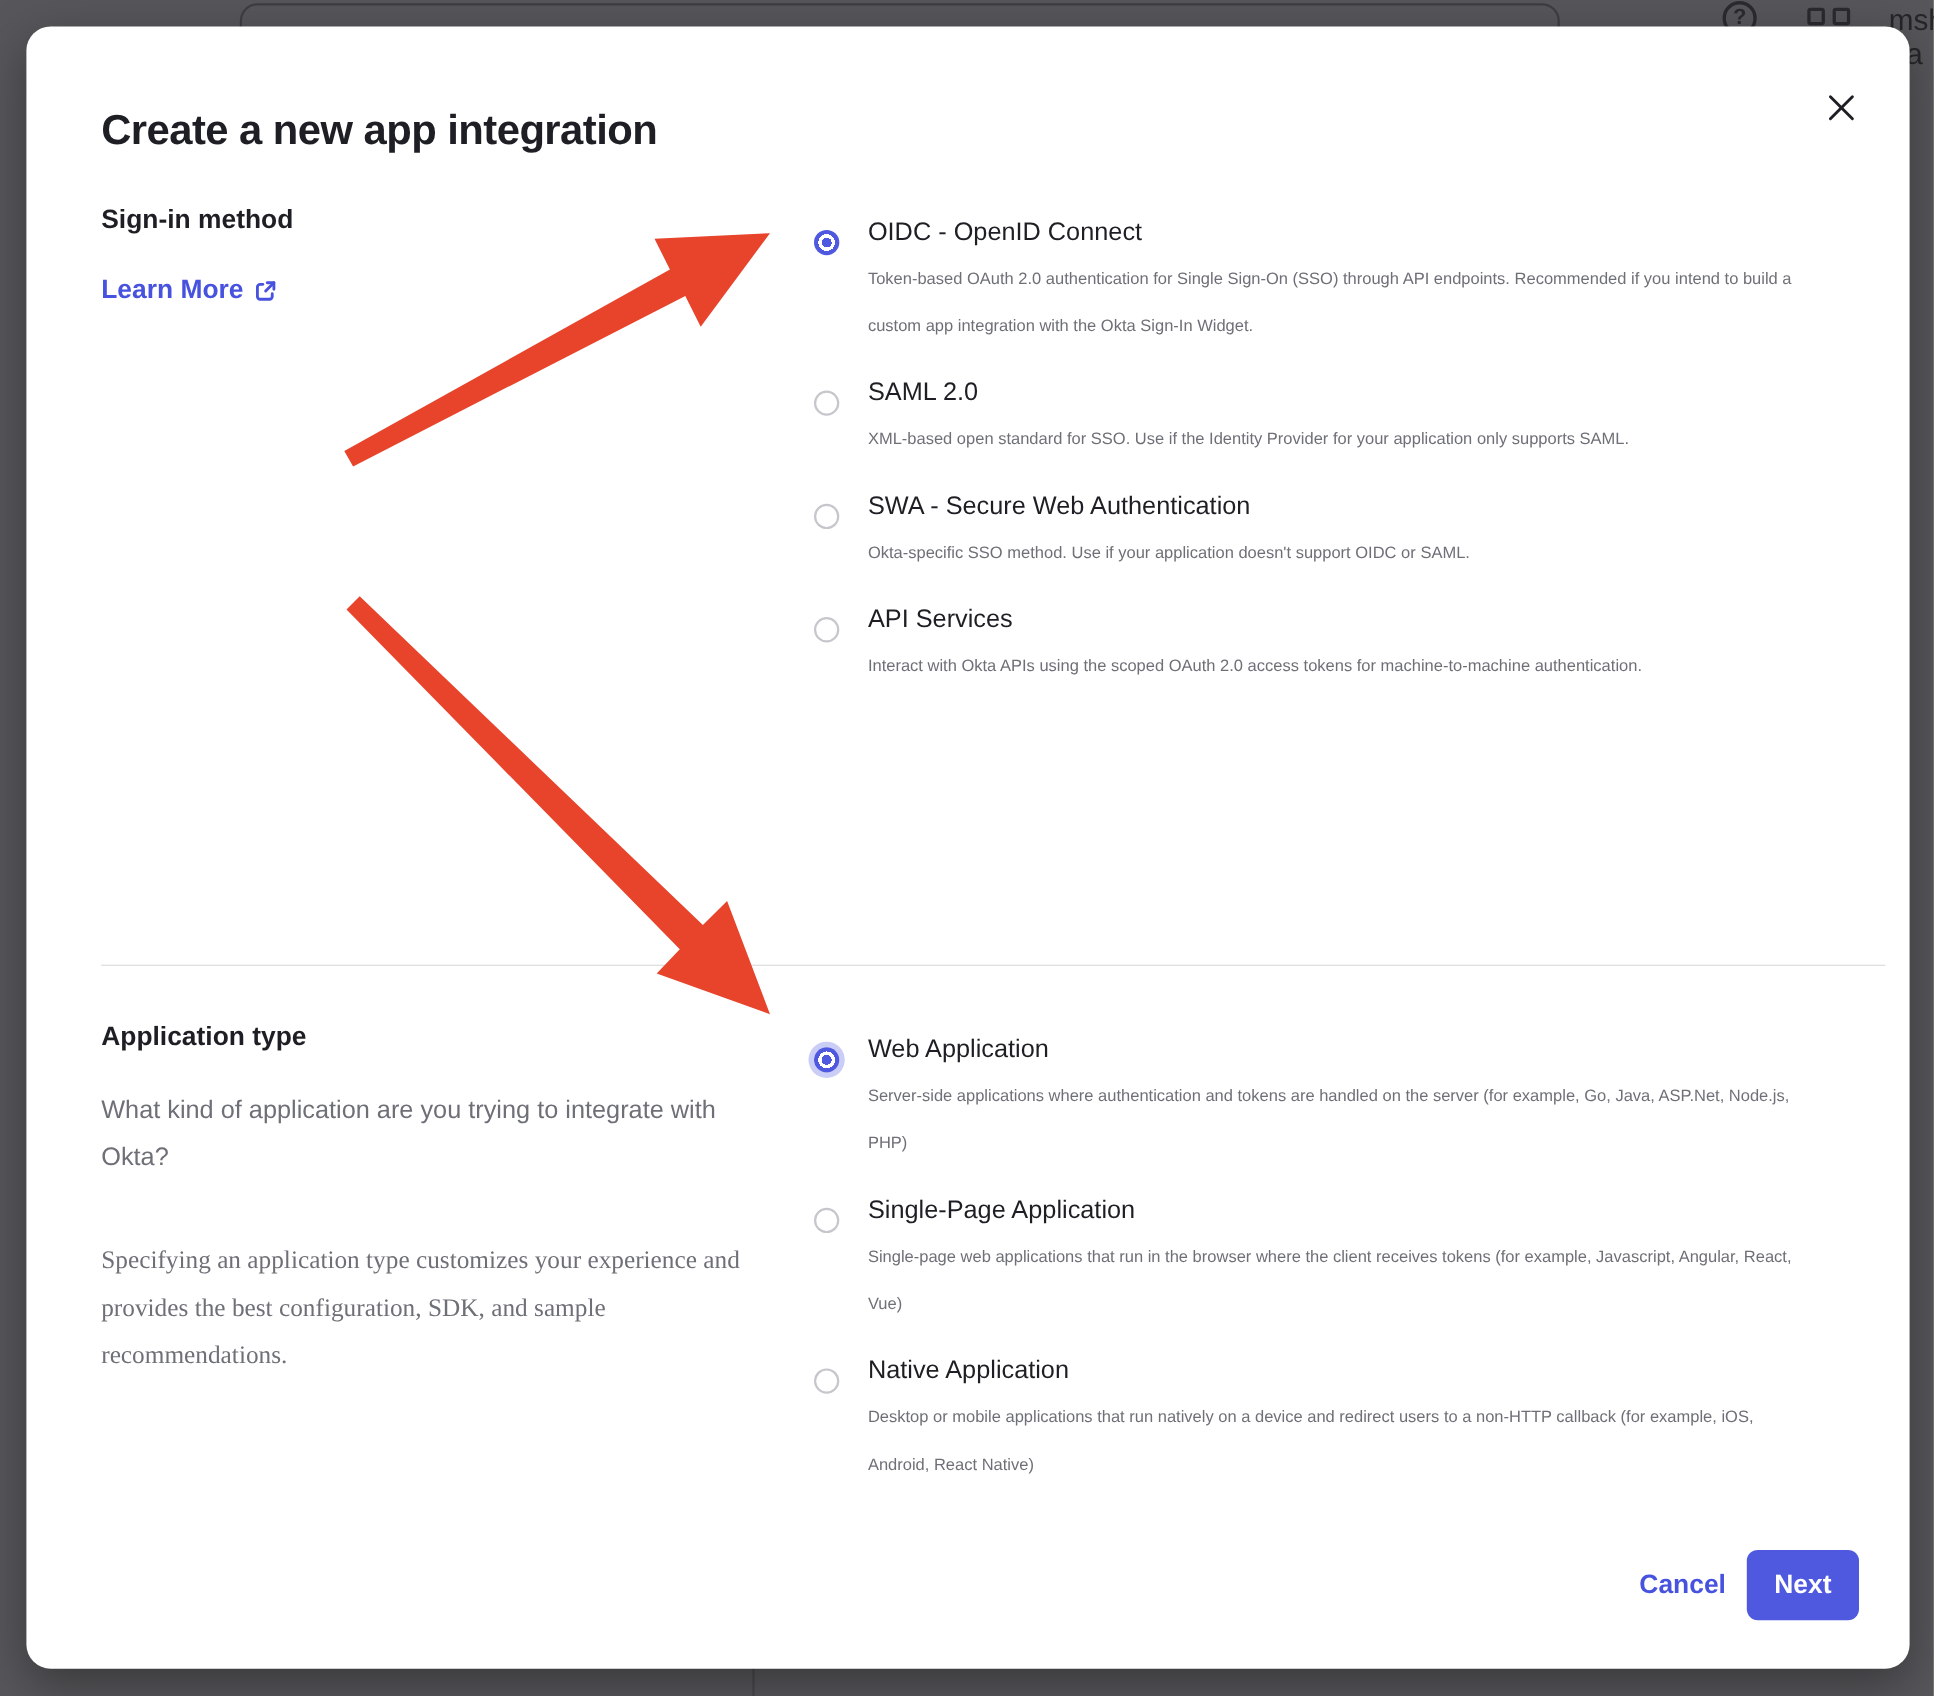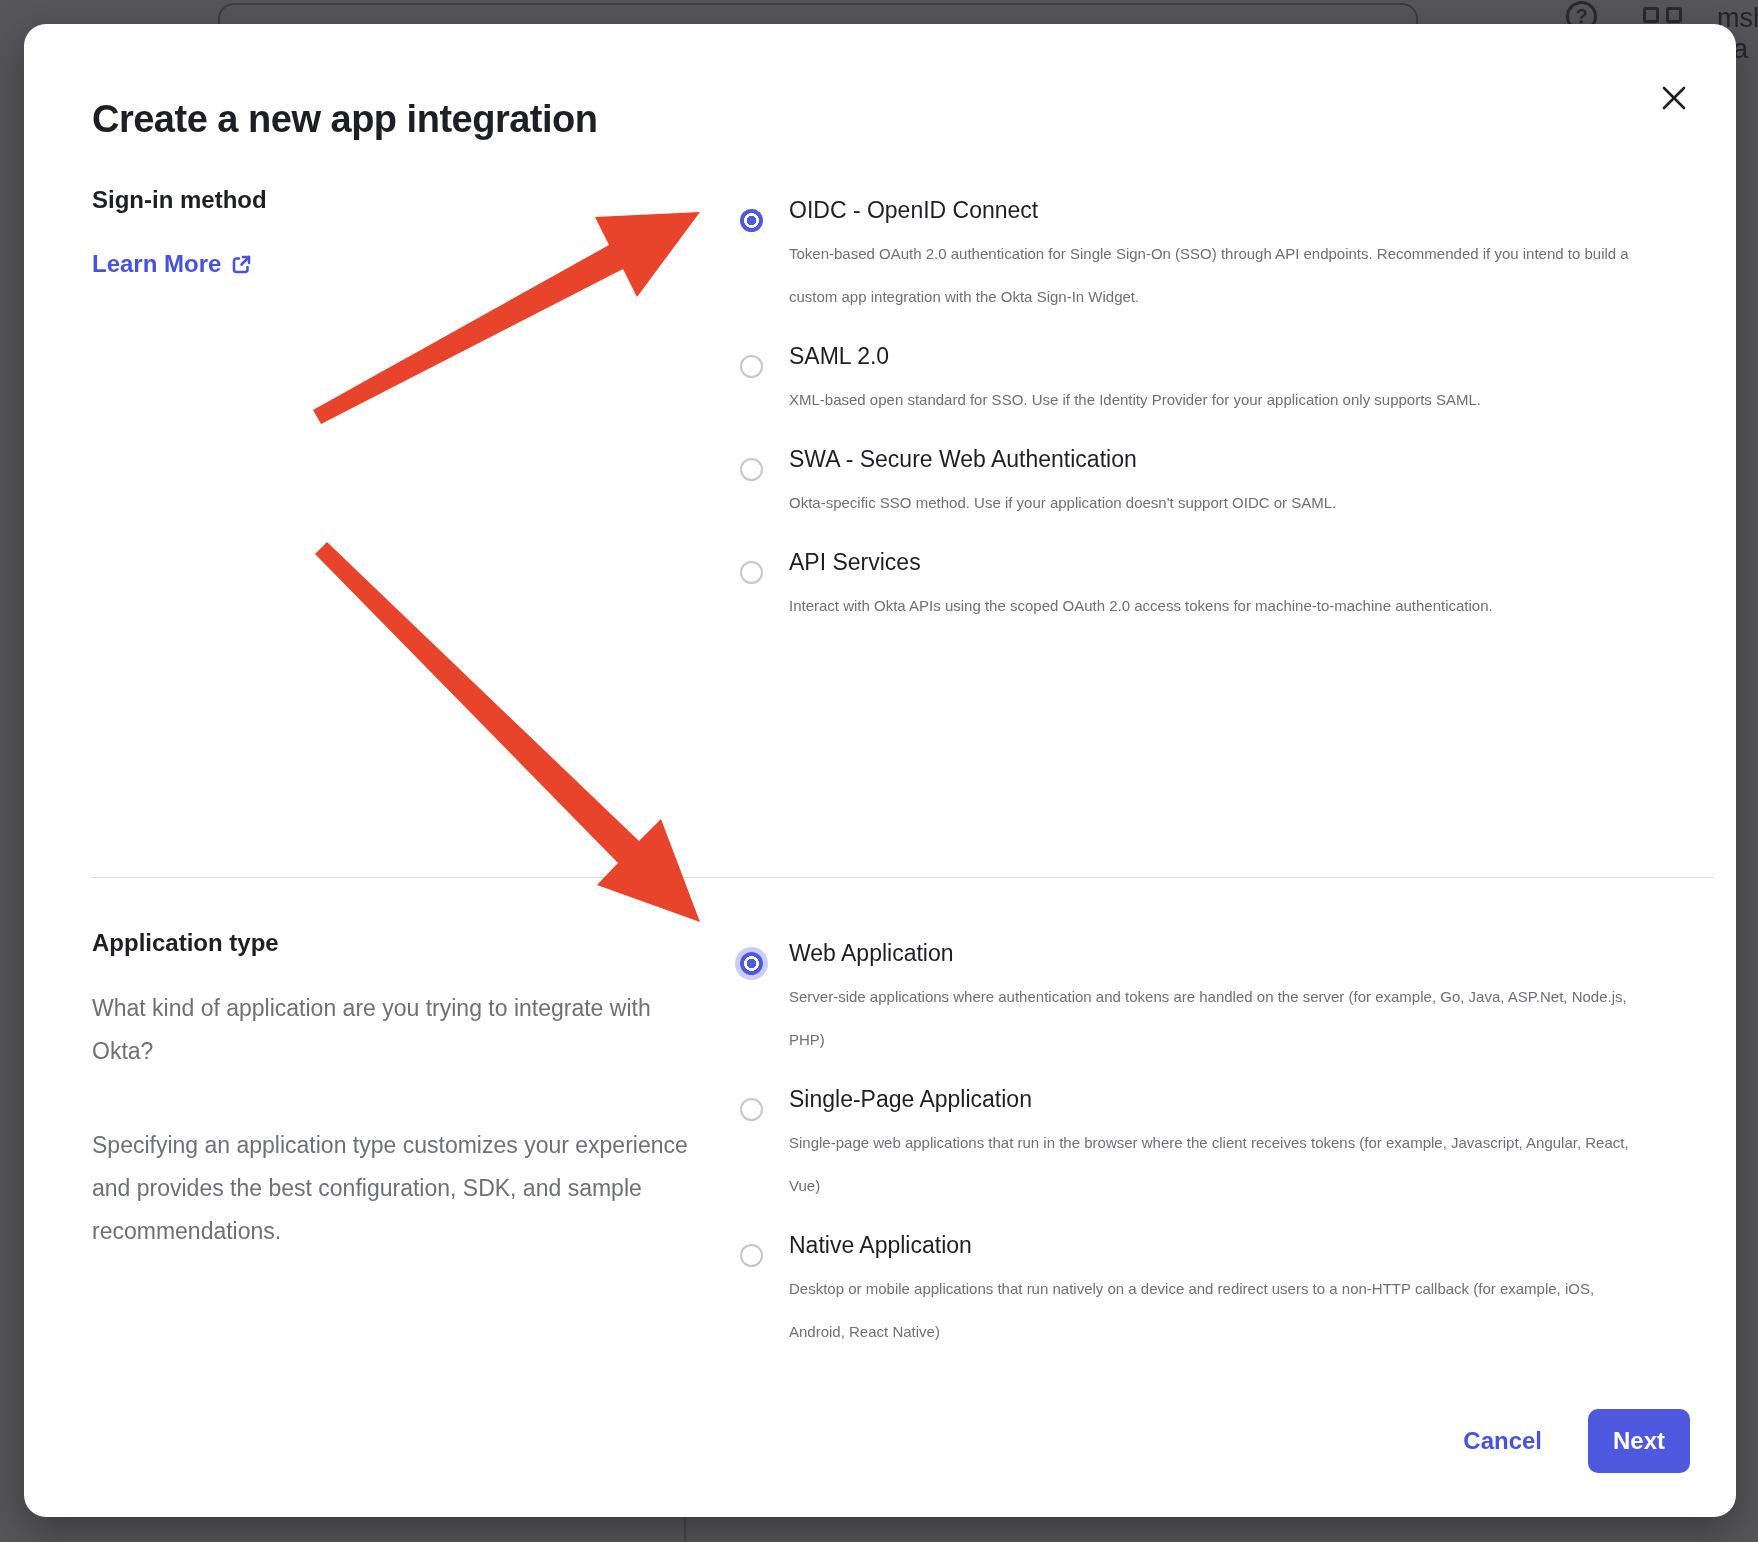--- a/index.html
+++ b/index.html
@@ -53,21 +53,21 @@
   .col-left { position:absolute; left:68px; width:600px; }
   .col-left.sign-in { top:161px; }
   .col-left.app-type { top:904px; }
   .col-heading { font-size:24px; font-weight:bold; color:#1D1F24; line-height:30px; }
   .learn-more {
     margin-top:35px; display:inline-flex; align-items:center; gap:10px;
     font-size:24px; font-weight:bold; color:#4752DF; text-decoration:none; cursor:pointer;
   }
   .col-para { font-size:23px; color:#6E7077; line-height:43px; }
   .col-para.p1 { margin-top:29px; }
-  .col-para.p2 { margin-top:51px; }
+  .col-para.p2 { margin-top:51px;font-family:Liberation Serif, serif; }
 
   .options { position:absolute; left:716px; width:980px; }
   .options.sign-in { top:165px; }
   .options.app-type { top:908px; }
   .option { margin-bottom:17px; cursor:pointer; }
   .option-head { display:flex; align-items:flex-end; }
   .radio {
     flex:0 0 auto; width:23px; height:23px; margin-top:10px; border-radius:50%;
     border:2px solid #C6C7CC; background:#fff;
   }
@@ -82,21 +82,21 @@
     font-size:15px; color:#6E7077; line-height:43px;
   }
   .option-desc .inner { max-width:845px; }
 
   .divider {
     position:absolute; left:68px; top:853px; width:1622px; height:1px; background:#D9D9DD;
   }
 
   .footer {
     position:absolute; right:46px; bottom:44px;
-    display:flex; align-items:center; gap:46px;
+    display:flex; align-items:center; gap:19px;
   }
   .cancel-link {
     background:none; border:none; cursor:pointer;
     font-family:"Liberation Sans", sans-serif;
     font-size:24px; font-weight:bold; color:#4752DF;
   }
   .next-btn {
     width:102px; height:64px; border:none; border-radius:10px; cursor:pointer;
     background:#4E59E0; color:#fff;
     font-family:"Liberation Sans", sans-serif;

